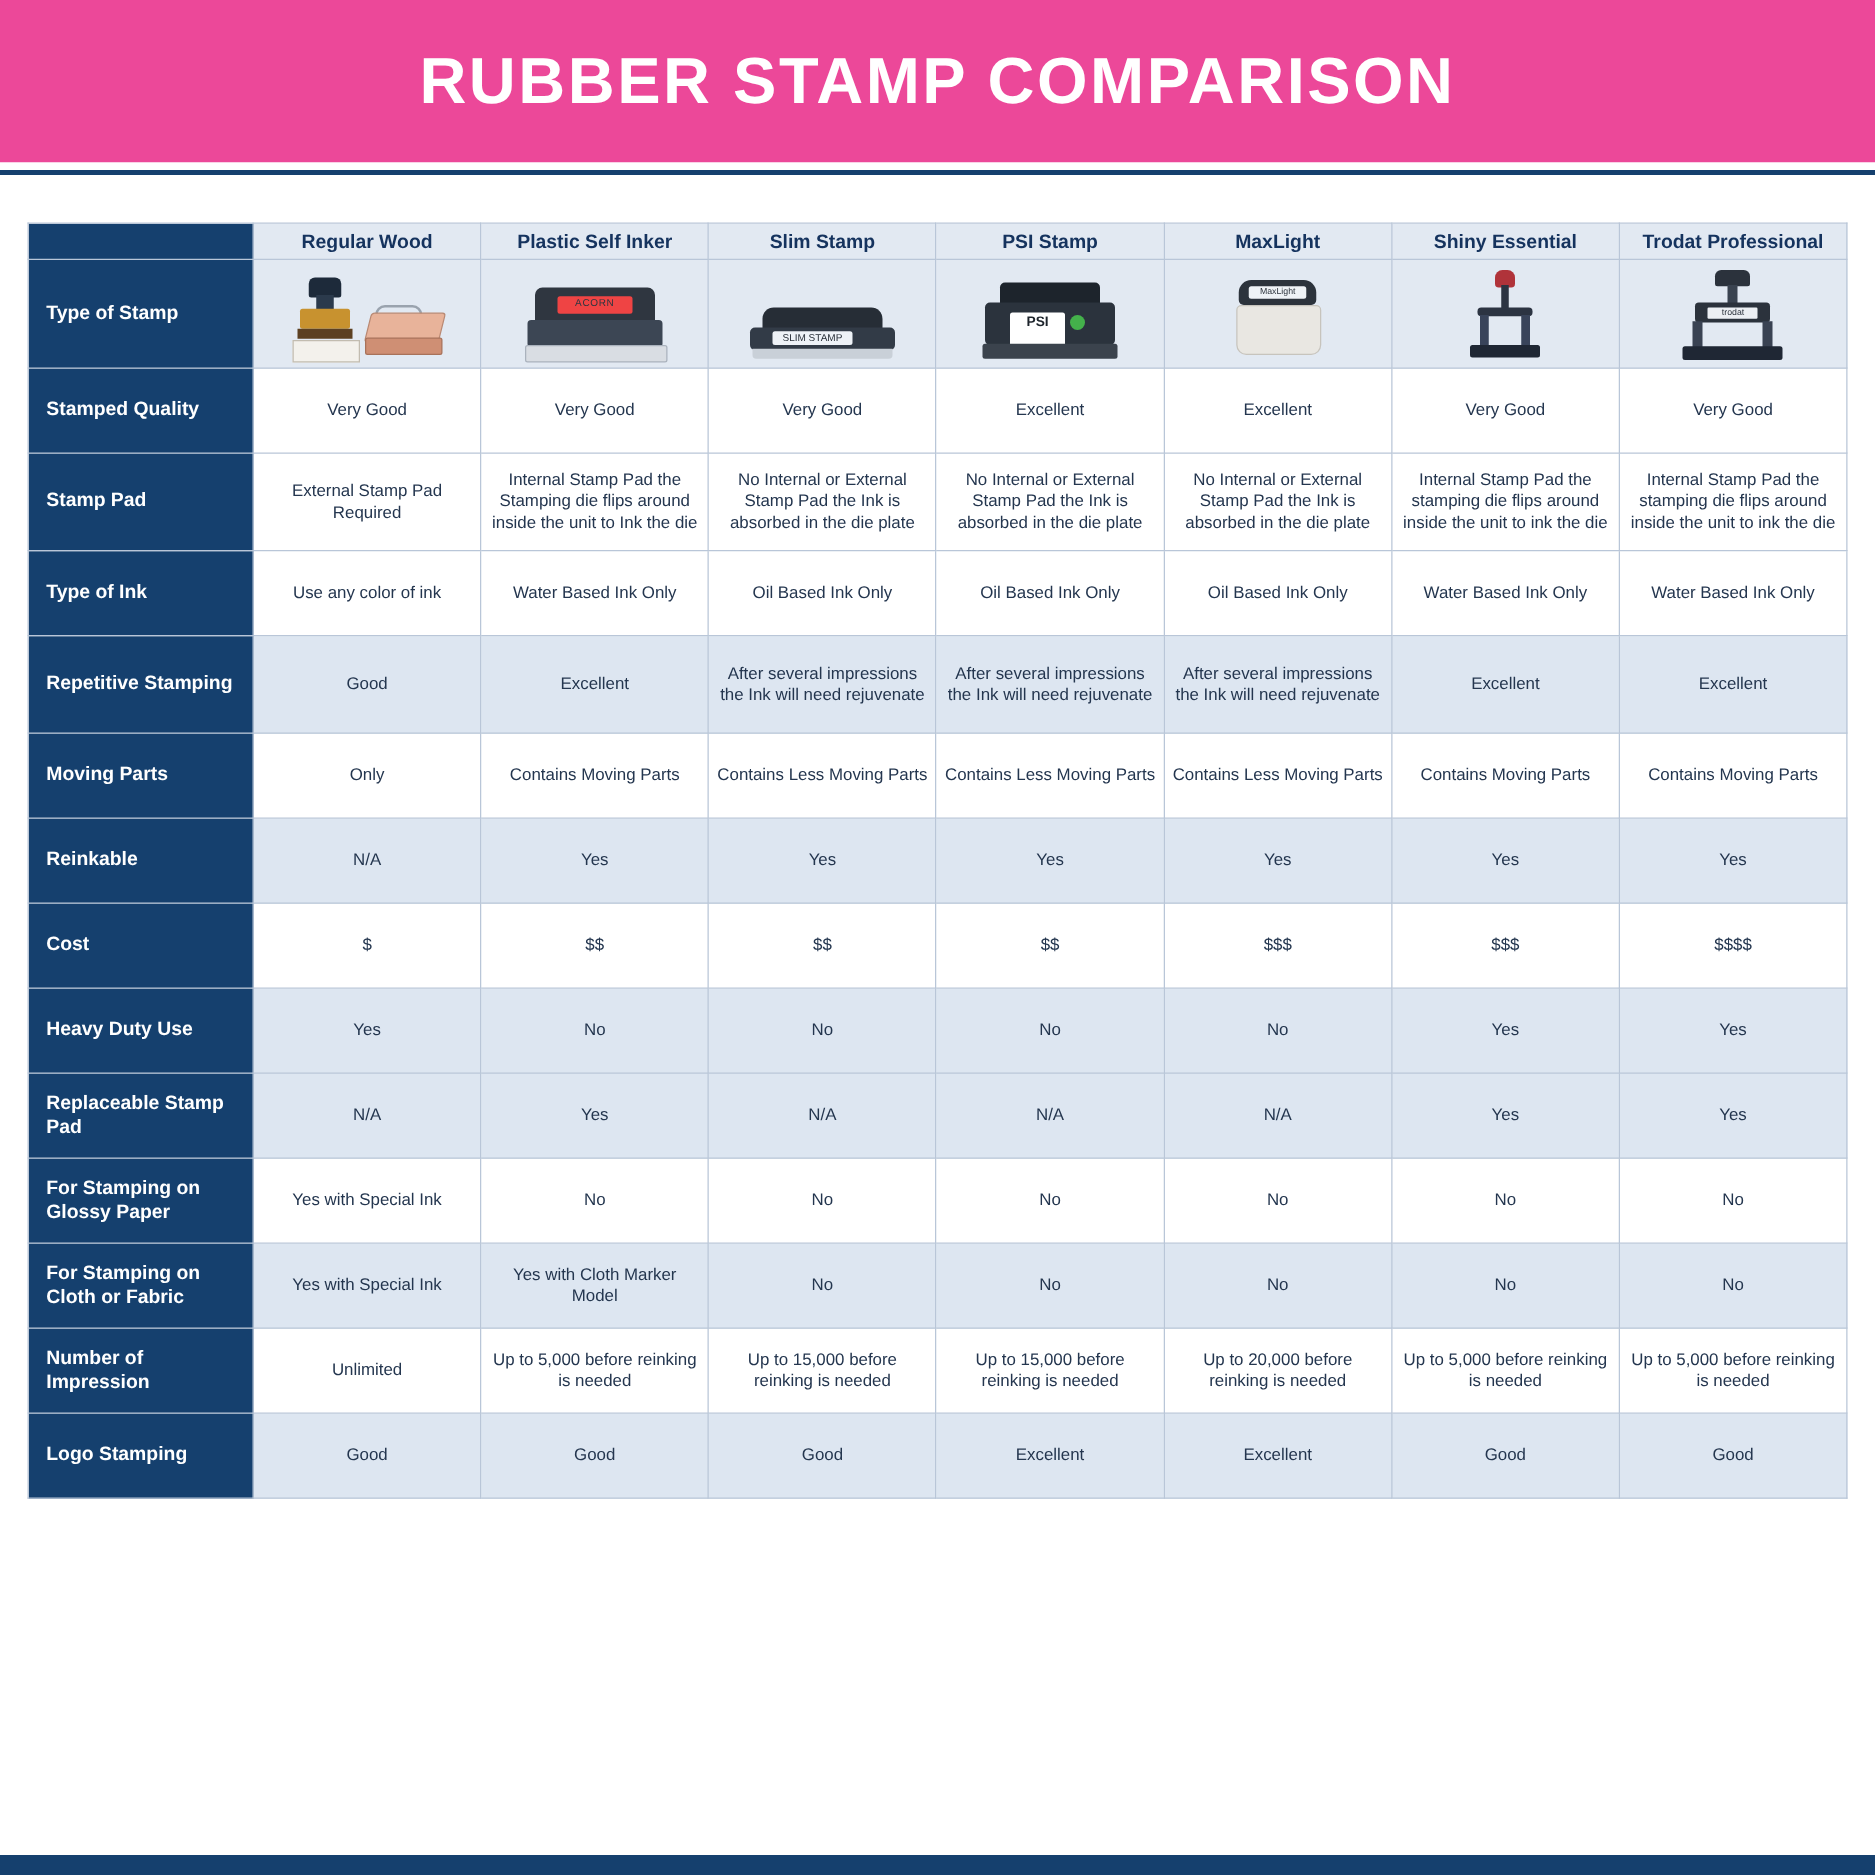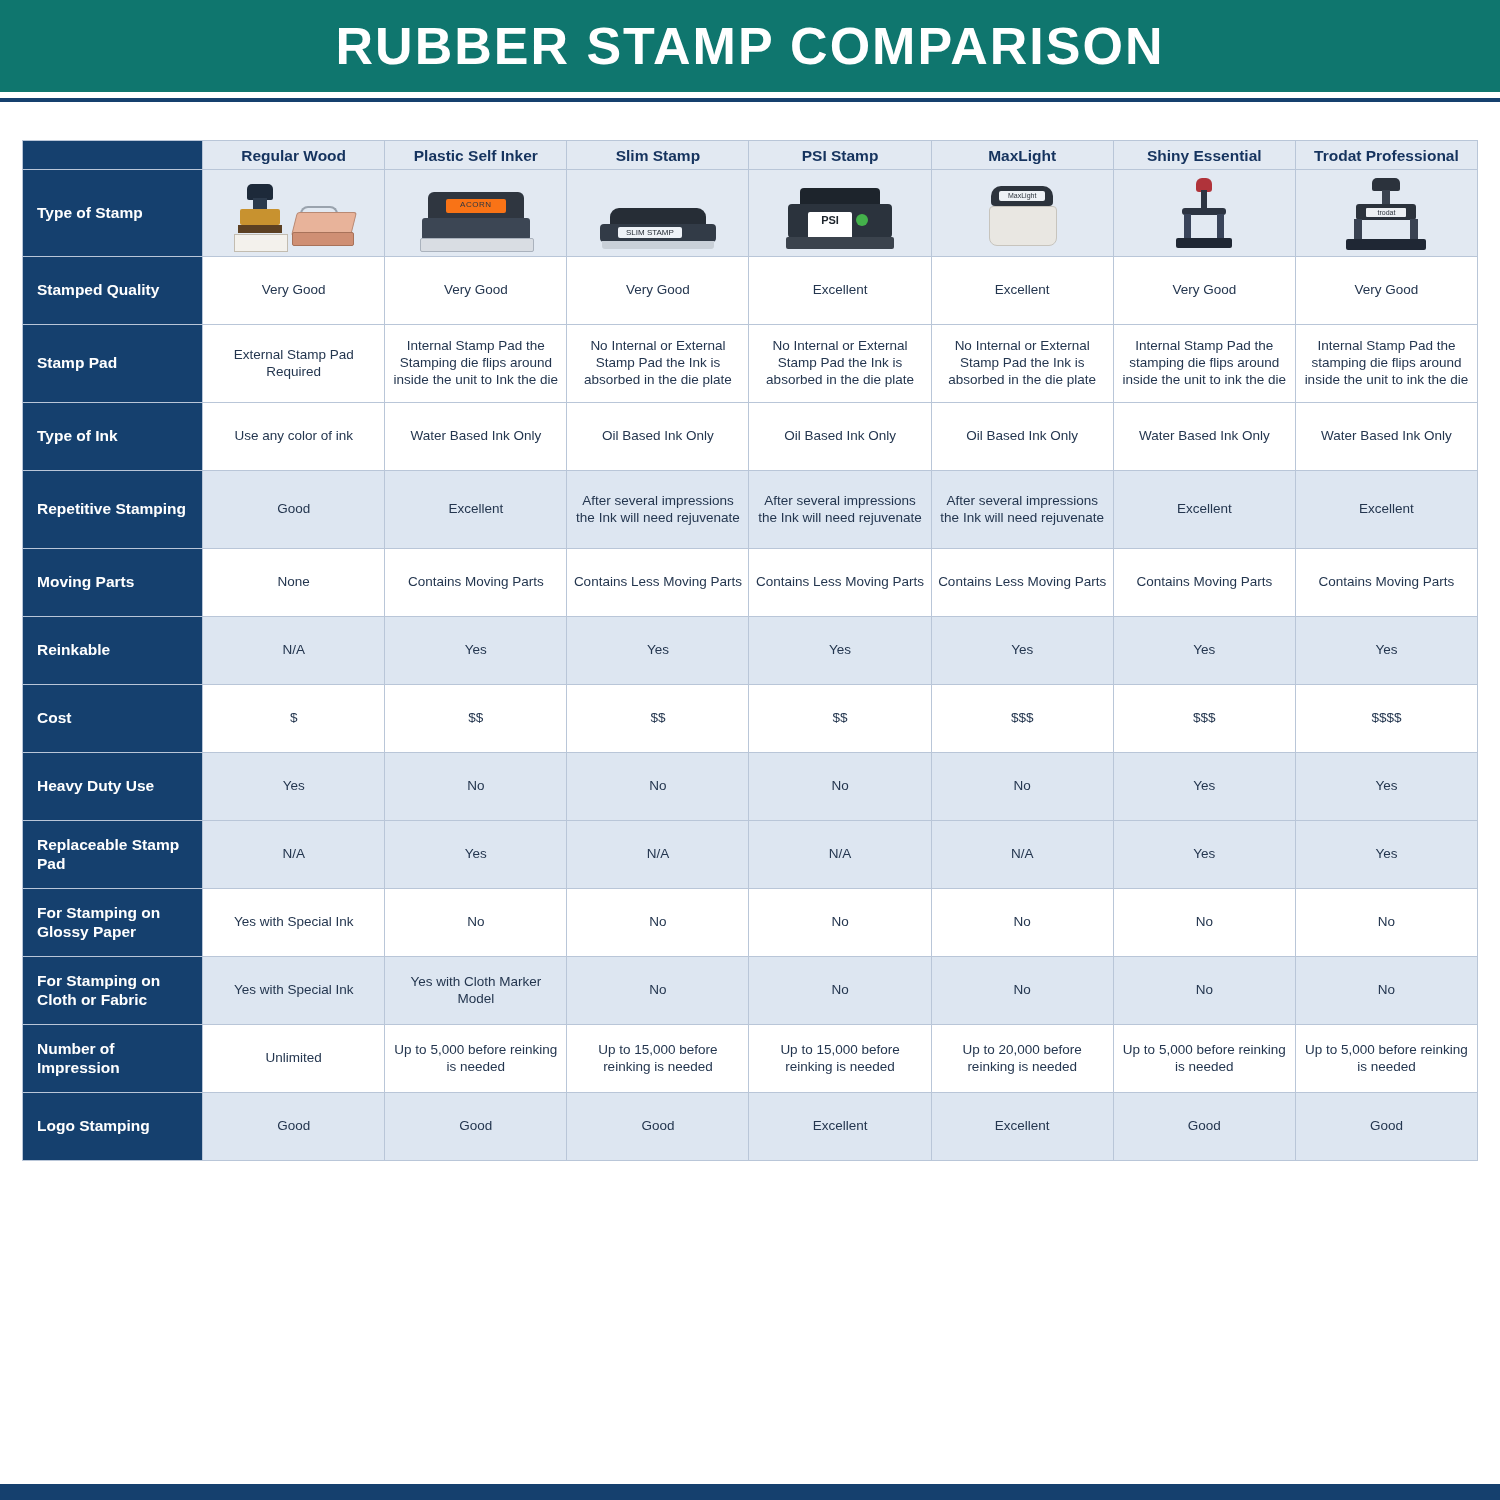--- a/index.html
+++ b/index.html
@@ -15,22 +15,22 @@
     overflow: hidden;
   }
   .page {
     position: relative;
     width: 1500px;
     height: 1500px;
     box-sizing: border-box;
   }
   
   .header {
-    height: 92px;
-    background: #0f766e;
+    height: 130px;
+    background: #ec4899;
     display: flex;
     align-items: center;
     justify-content: center;
   }
   .header-title {
     color: #ffffff;
     font-size: 52px;
     font-weight: bold;
     letter-spacing: 2px;
     text-align: center;
@@ -155,21 +155,21 @@
     border: 2px solid #9aa3ae; border-bottom: none; border-radius: 8px 8px 0 0;
   }
   
   .self-inker { position: relative; width: 112px; height: 64px; }
   .si-top {
     position: absolute; left: 8px; top: 2px; width: 96px; height: 26px;
     background: #2f3640; border-radius: 6px 6px 0 0;
   }
   .si-label {
     position: absolute; left: 26px; top: 9px; width: 60px; height: 14px;
-    background: #f97316; border-radius: 2px;
+    background: #ef4444; border-radius: 2px;
     font-size: 8px; color: #2f3640; text-align: center; line-height: 11px;
     letter-spacing: .5px;
   }
   .si-body {
     position: absolute; left: 2px; top: 28px; width: 108px; height: 22px;
     background: #3c4654; border-radius: 3px;
   }
   .si-base {
     position: absolute; left: 0px; top: 48px; width: 112px; height: 12px;
     background: #d9dde3; border: 1px solid #aab2bd; border-radius: 2px;
@@ -464,21 +464,21 @@
           <td class="cell band-alt r-std">Excellent</td>
           <td class="cell band-alt r-std">After several impressions the Ink will need rejuvenate</td>
           <td class="cell band-alt r-std">After several impressions the Ink will need rejuvenate</td>
           <td class="cell band-alt r-std">After several impressions the Ink will need rejuvenate</td>
           <td class="cell band-alt r-std">Excellent</td>
           <td class="cell band-alt r-std">Excellent</td>
         </tr>
 
         <tr>
           <td class="rowhead-cell">Moving Parts</td>
-          <td class="cell band-light r-mid">None</td>
+          <td class="cell band-light r-mid">Only</td>
           <td class="cell band-light r-mid">Contains Moving Parts</td>
           <td class="cell band-light r-mid">Contains Less Moving Parts</td>
           <td class="cell band-light r-mid">Contains Less Moving Parts</td>
           <td class="cell band-light r-mid">Contains Less Moving Parts</td>
           <td class="cell band-light r-mid">Contains Moving Parts</td>
           <td class="cell band-light r-mid">Contains Moving Parts</td>
         </tr>
 
         <tr>
           <td class="rowhead-cell">Reinkable</td>

